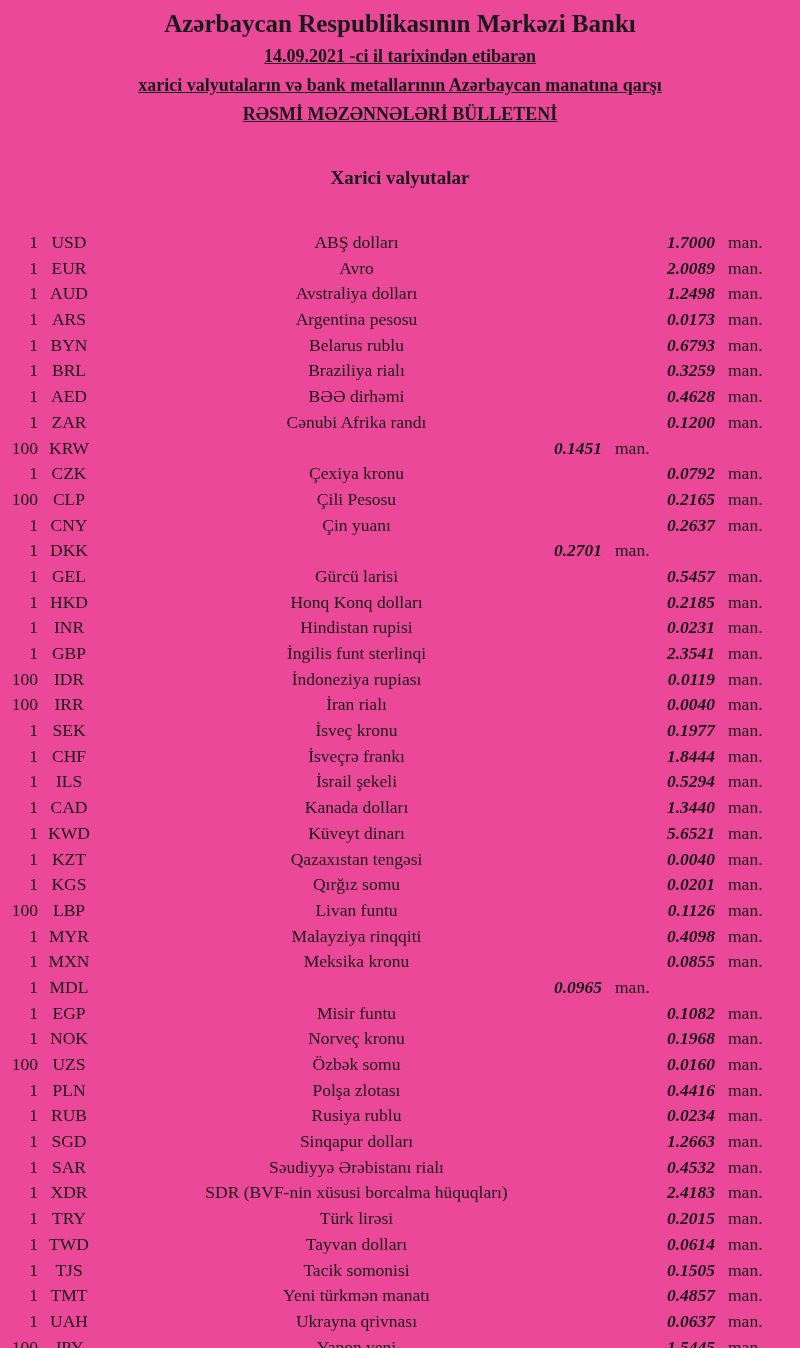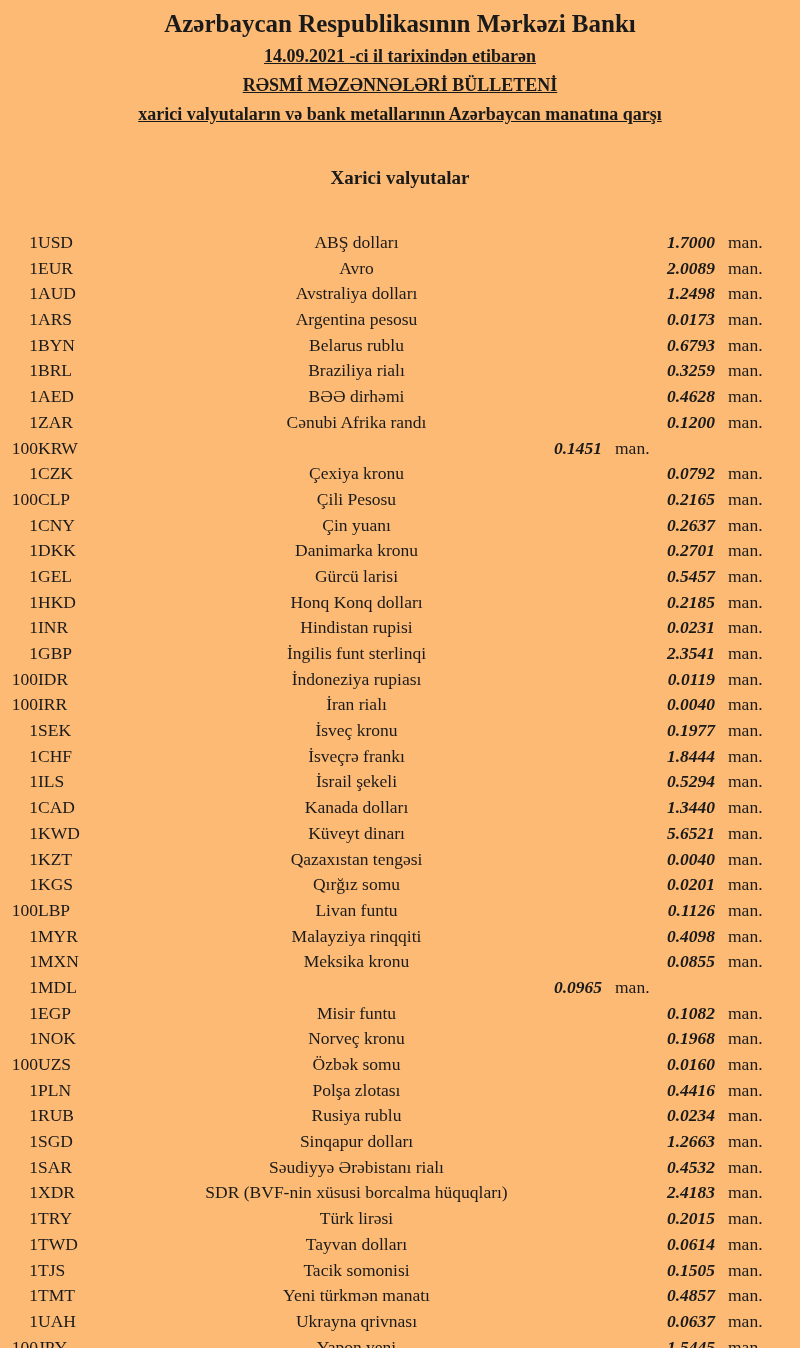--- a/index.html
+++ b/index.html
@@ -5,21 +5,21 @@
   html, body {
     margin: 0;
     padding: 0;
     background: #ffffff;
   }
   .page {
     position: relative;
     width: 800px;
     height: 1348px;
     margin: 0 auto;
-    background: #fdba74;
+    background: #ec4899;
     color: #1a1a1a;
     font-family: "Liberation Serif", "DejaVu Serif", serif;
     overflow: hidden;
   }
   .doc-header {
     padding-top: 6px;
     text-align: center;
   }
   .bank-title {
     font-size: 25px;
@@ -47,20 +47,21 @@
     grid-template-columns: 38px 62px 1fr 113px 85px;
     align-items: baseline;
     line-height: 25.7px;
     font-size: 17.5px;
     height: 25.7px;
   }
   .qty {
     text-align: right;
   }
   .code {
+    text-align: center;
   }
   .name {
     text-align: center;
     padding-left: 11px;
     white-space: nowrap;
     overflow: hidden;
   }
   .rate {
     text-align: right;
     font-weight: bold;
@@ -73,22 +74,22 @@
   }
 </style>
 </head>
 <body>
 
 <div class="page">
 
   <div class="doc-header">
     <div class="bank-title">Azərbaycan Respublikasının Mərkəzi Bankı</div>
     <div class="sub-line">14.09.2021 -ci il tarixindən etibarən</div>
+    <div class="sub-line">xarici valyutaların və bank metallarının Azərbaycan manatına qarşı</div>
     <div class="sub-line">RƏSMİ MƏZƏNNƏLƏRİ BÜLLETENİ</div>
-    <div class="sub-line">xarici valyutaların və bank metallarının Azərbaycan manatına qarşı</div>
   </div>
 
   <div class="section-title">Xarici valyutalar</div>
 
   <div class="rates-table" id="rates-table">
   <div class="row">
     <span class="qty">1</span>
     <span class="code">USD</span>
     <span class="name">ABŞ dolları</span>
     <span class="rate">1.7000</span>
@@ -178,21 +179,20 @@
     <span class="qty">1</span>
     <span class="code">CNY</span>
     <span class="name">Çin yuanı</span>
     <span class="rate">0.2637</span>
     <span class="unit">man.</span>
   </div>
 
   <div class="row">
     <span class="qty">1</span>
     <span class="code">DKK</span>
-    <span class="name">Danimarka kronu</span>
     <span class="rate">0.2701</span>
     <span class="unit">man.</span>
   </div>
 
   <div class="row">
     <span class="qty">1</span>
     <span class="code">GEL</span>
     <span class="name">Gürcü larisi</span>
     <span class="rate">0.5457</span>
     <span class="unit">man.</span>

